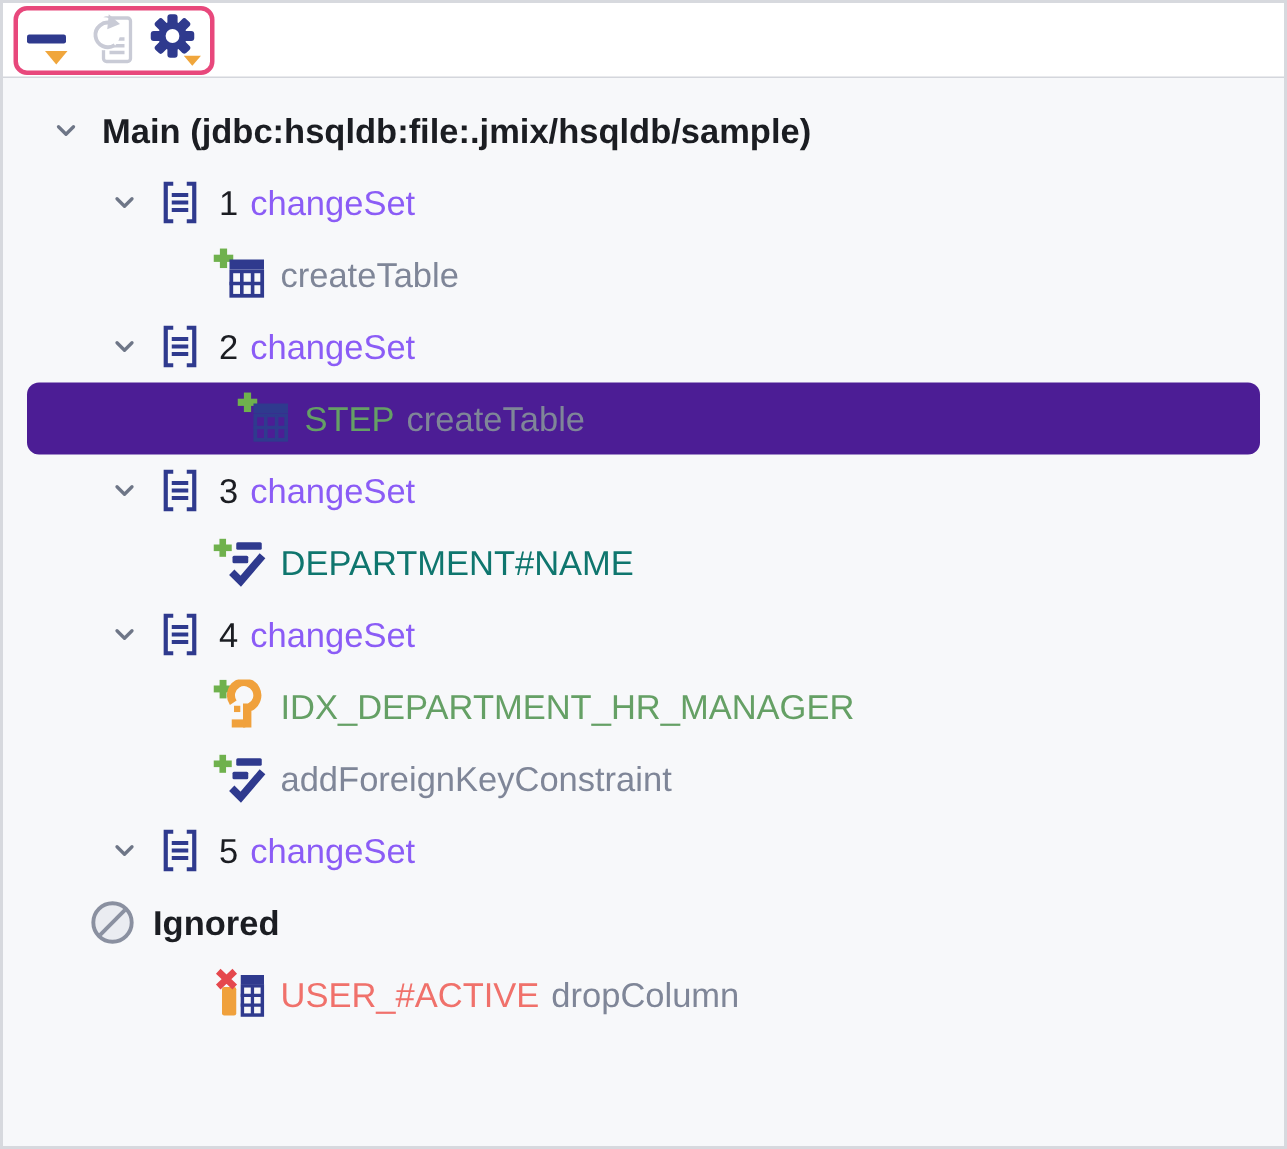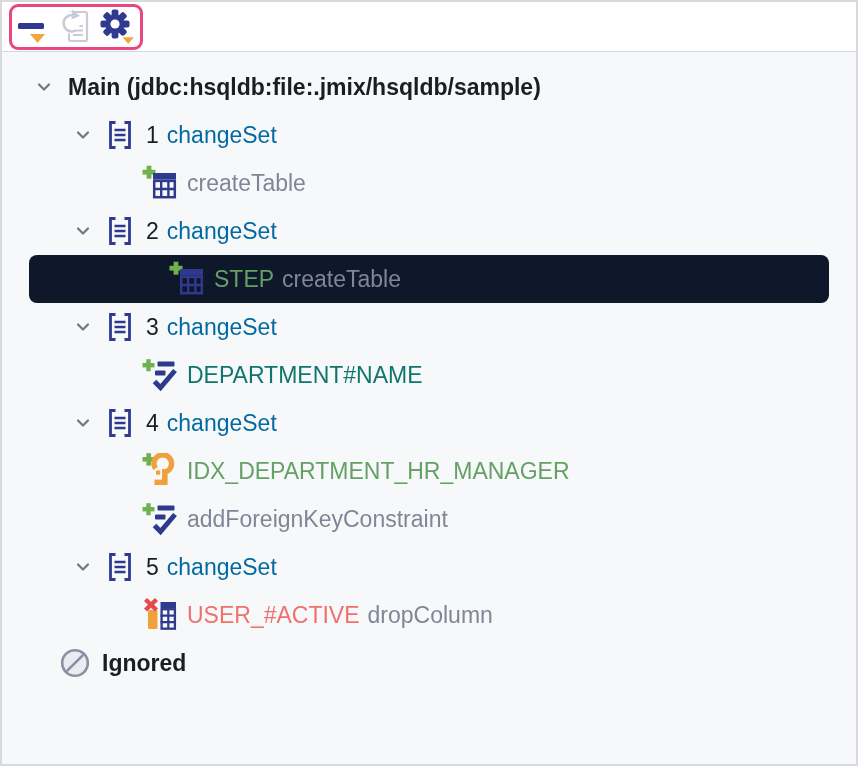--- a/index.html
+++ b/index.html
@@ -50,34 +50,34 @@
     display: flex; align-items: center;
     white-space: nowrap;
     cursor: default;
   }
   .r-root    { padding-left: 31px; font-weight: 700; }
   .r-cs      { padding-left: 70px; }
   .r-item    { padding-left: 140px; }
   .r-ignored { padding-left: 57px; font-weight: 700; }
 
   .r-item.selected {
-    margin: 0 27px;
-    background: #0f172a;
+    margin: 0 16px;
+    background: #4c1d95;
     border-radius: 8px;
   }
 
   .chev { flex: 0 0 auto; margin-right: 13px; display: block; }
   .r-cs .chev { margin-right: 11px; }
   .node-icon { flex: 0 0 auto; display: block; }
   .r-cs .node-icon { margin-right: 11px; }
   .r-item .node-icon { margin-right: 9px; }
   .r-ignored .node-icon { margin-right: 11px; }
 
   .cs-num  { color: #1B1D22; margin-right: 8px; }
-  .cs-type { color: #0369a1; }
+  .cs-type { color: #8b5cf6; }
   .item-name { margin-right: 8px; }
   .item-action { color: #7F8698; }
 
   .c-green { color: #65A065; }
   .c-olive { color: #0f766e; }
   .c-red   { color: #F0716B; }
 </style>
 </head>
 <body>
 
@@ -250,34 +250,34 @@
         </svg>
       <svg class="node-icon" width="30" height="32" viewBox="0 0 30 32">
         <path d="M10.5 3.5 H5.5 V28.5 H10.5" fill="none" stroke="#2F3A8E" stroke-width="2.8"></path>
         <path d="M19.5 3.5 H24.5 V28.5 H19.5" fill="none" stroke="#2F3A8E" stroke-width="2.8"></path>
         <path d="M9.5 11 H20.5 M9.5 16 H20.5 M9.5 21 H20.5" stroke="#2F3A8E" stroke-width="2.6"></path>
       </svg>
       <span class="cs-num">5</span>
       <span class="cs-type">changeSet</span>
     </div>
 
+    <div class="row r-ignored">
+      <svg class="node-icon" width="32" height="32" viewBox="0 0 32 32">
+        <circle cx="16" cy="16" r="12.8" fill="#EAECF1" stroke="#8A90A0" stroke-width="2.6"></circle>
+        <path d="M7.8 24.2 L24.2 7.8" stroke="#8A90A0" stroke-width="2.6"></path>
+      </svg>
+      <span>Ignored</span>
+    </div>
+
     <div class="row r-item">
       <svg class="node-icon" width="36" height="36" viewBox="0 0 36 36">
         <rect x="18.5" y="5" width="15.5" height="6" fill="#2F3A8E"></rect>
         <rect x="19.6" y="12.2" width="13.3" height="19.5" fill="none" stroke="#2F3A8E" stroke-width="2.3"></rect>
         <path d="M26.3 12.2 V31.7 M18.5 18.6 H34 M18.5 25.1 H34" stroke="#2F3A8E" stroke-width="2.2"></path>
         <rect x="6" y="13" width="9.5" height="19" rx="1.5" fill="#F0A13C"></rect>
         <path d="M3.5 2.5 L14.5 13 M14.5 2.5 L3.5 13" stroke="#E5484D" stroke-width="4.4" fill="none"></path>
       </svg>
       <span class="item-name c-red">USER_#ACTIVE</span>
       <span class="item-action">dropColumn</span>
     </div>
 
-    <div class="row r-ignored">
-      <svg class="node-icon" width="32" height="32" viewBox="0 0 32 32">
-        <circle cx="16" cy="16" r="12.8" fill="#EAECF1" stroke="#8A90A0" stroke-width="2.6"></circle>
-        <path d="M7.8 24.2 L24.2 7.8" stroke="#8A90A0" stroke-width="2.6"></path>
-      </svg>
-      <span>Ignored</span>
-    </div>
-
   </div>
 </div>
 
 </body></html>

